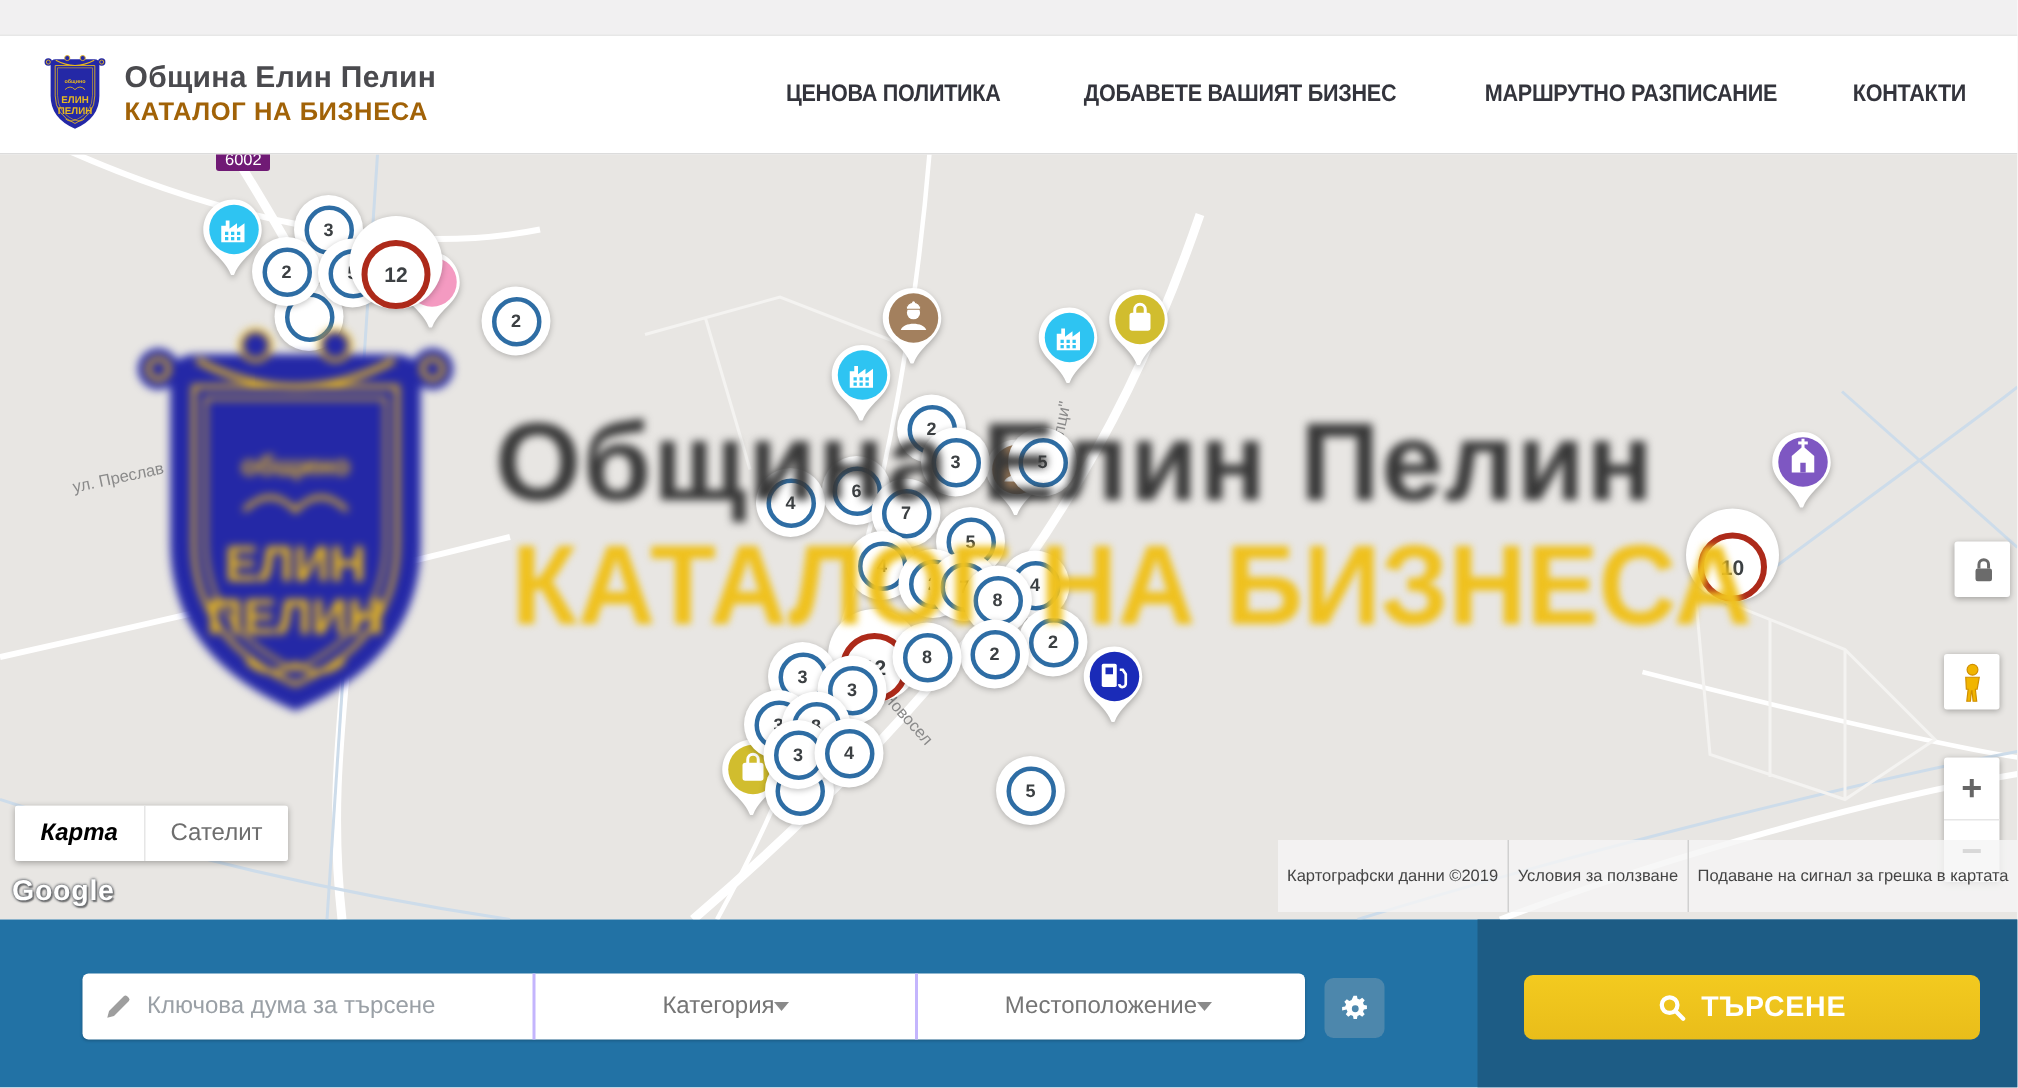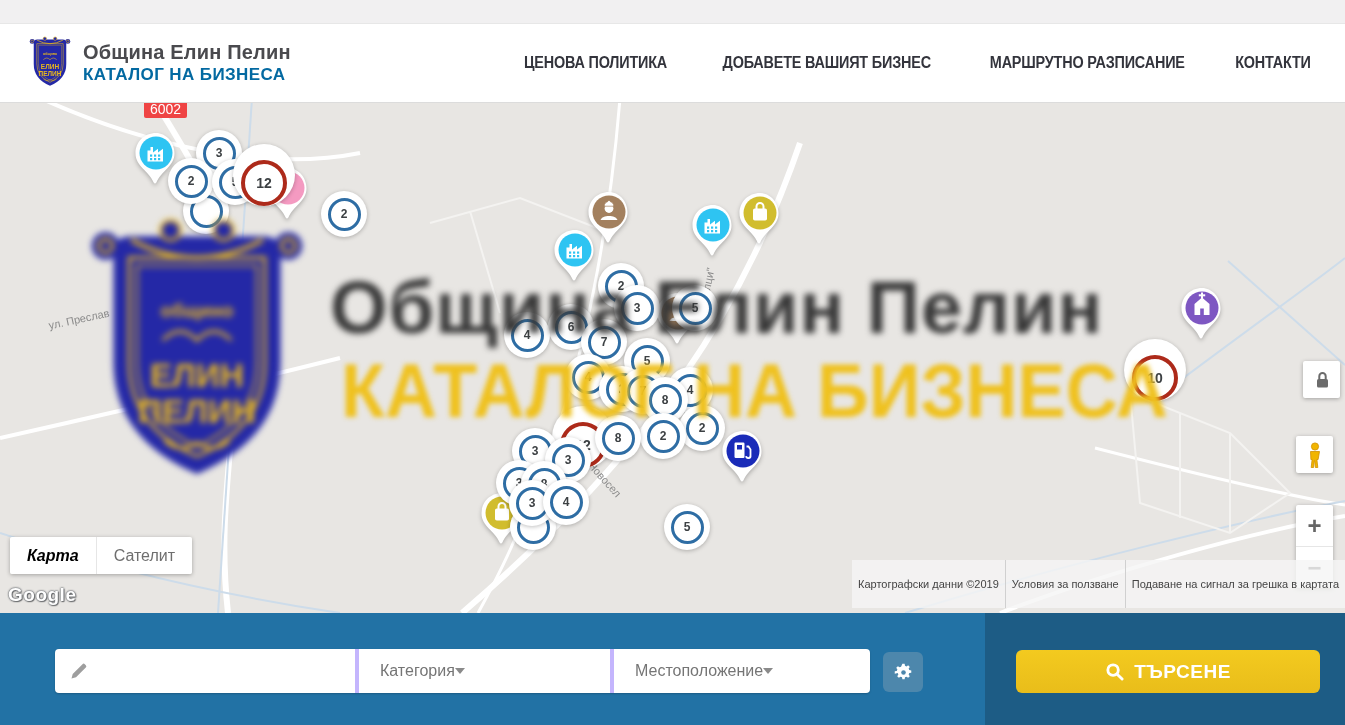--- a/index.html
+++ b/index.html
@@ -4,29 +4,29 @@
 <style>
   * { margin:0; padding:0; box-sizing:border-box; }
   html,body { width:1345px; height:725px; font-family:"Liberation Sans", sans-serif; overflow:hidden; background:#fff; }
 
   
   .topstrip { height:24px; background:#f1f0f1; border-bottom:1px solid #e7e7e7; }
   .header { height:79px; background:#fff; display:flex; align-items:center; padding:0 28px; border-bottom:1px solid #dcdcdc; }
   .brand { display:flex; align-items:center; gap:11px; }
   .brand-crest { width:44px; height:58px; }
   .brand-text .title { font-size:20px; font-weight:bold; color:#4a4a4e; letter-spacing:.2px; }
-  .brand-text .subtitle { font-size:17px; font-weight:bold; color:#0369a1; letter-spacing:.4px; margin-top:1px; }
+  .brand-text .subtitle { font-size:17px; font-weight:bold; color:#a16207; letter-spacing:.4px; margin-top:1px; }
   .nav { margin-left:auto; display:flex; align-items:center; gap:36px; padding-right:2px; }
   .nav a { text-decoration:none; color:#33343c; font-size:16px; font-weight:bold; letter-spacing:-.2px; transform:scaleX(.9); transform-origin:center; display:inline-block; white-space:nowrap; cursor:pointer; }
 
   
   .map { position:relative; width:1345px; height:510px; background:#e8e6e3; overflow:hidden; }
   .roads { position:absolute; left:0; top:0; z-index:1; }
   .road-label { position:absolute; z-index:2; font-size:11px; color:#8a8a8a; white-space:nowrap; }
-  .road-shield { position:absolute; z-index:2; background:#ef4444; color:#fff; font-size:14px; padding:1px 6px; border-radius:2px; }
+  .road-shield { position:absolute; z-index:2; background:#701a75; color:#fff; font-size:11px; padding:1px 6px; border-radius:2px; }
   .markers { position:absolute; left:0; top:0; width:100%; height:100%; z-index:3; }
   .cluster { position:absolute; transform:translate(-50%,-50%); border-radius:50%; background:#fff; box-shadow:0 1px 4px rgba(0,0,0,.25); display:flex; align-items:center; justify-content:center; }
   .cluster .ring { border-radius:50%; background:#fff; display:flex; align-items:center; justify-content:center; font-weight:bold; color:#3c4043; }
   .cluster.small { width:46px; height:46px; }
   .cluster.small .ring { width:33px; height:33px; border:3px solid #2e6da4; font-size:12px; }
   .cluster.big { width:62px; height:62px;align-items:flex-end; }
   .cluster.big .ring { width:46px; height:46px; border:4px solid #ad2a1a; font-size:14px; }
   .cluster.red .ring { border-color:#ad2a1a; }
   .pin { position:absolute; width:46px; height:57px; filter:drop-shadow(0 2px 2px rgba(0,0,0,.25)); }
 
@@ -52,21 +52,21 @@
   .attrib span:first-child { border-left:none; }
 
   
   .footer { position:relative; width:1345px; height:112px; background:#2272a5; }
   .footer-right { position:absolute; right:0; top:0; width:360px; height:112px; background:#1d5c85; }
   .searchbar { position:absolute; left:55px; top:36px; width:815px; height:44px; background:#fff; border-radius:4px; display:flex; box-shadow:0 1px 2px rgba(0,0,0,.2); }
   .sb-section { display:flex; align-items:center; padding:0 14px; position:relative; }
   .sb-keyword { width:300px; gap:9px; }
   .sb-keyword input { border:none; outline:none; flex:1; font-size:16px; color:#444; font-family:"Liberation Sans",sans-serif; }
   .sb-keyword input::placeholder { color:#9aa0a6; }
-  .sb-select { width:255px; border-left:4px solid #c4b5fd; cursor:pointer; justify-content:flex-start; }
+  .sb-select { width:255px; border-left:2px solid #c4b5fd; cursor:pointer; justify-content:center; }
   .sb-select .lbl { font-size:16px; color:#757575; padding-left:7px; }
   .chev { width:0; height:0; border-left:5px solid transparent; border-right:5px solid transparent; border-top:6px solid #8a8a8a; margin-right:6px; }
   .gear-btn { position:absolute; left:883px; top:39px; width:40px; height:40px; background:#4d87ac; border-radius:6px; display:flex; align-items:center; justify-content:center; cursor:pointer; }
   .search-btn { position:absolute; left:1016px; top:37px; width:304px; height:43px; background:linear-gradient(#f3ca1f,#e9bd1a); border:none; border-radius:6px; color:#fff; font-size:19px; font-weight:bold; letter-spacing:.5px; display:flex; align-items:center; justify-content:center; gap:10px; cursor:pointer; font-family:"Liberation Sans",sans-serif; }
 </style>
 </head>
 <body>
 
 <div class="topstrip"></div>
 <div class="header">
@@ -360,20 +360,21 @@
 </div>
 
 <div class="footer">
   <div class="footer-right"></div>
 
   <div class="searchbar">
     <div class="sb-section sb-keyword">
       <svg width="20" height="20" viewBox="0 0 20 20">
         <path d="M2.5 17.5 l1.2-4.5 L13.5 3.2 a1.6 1.6 0 0 1 2.3 0 l1 1 a1.6 1.6 0 0 1 0 2.3 L7 16.3 z" fill="#9e9e9e"></path>
       </svg>
+      <input type="text" placeholder="Ключова дума за търсене" style="">
     </div>
     <div class="sb-section sb-select">
       <span class="lbl">Категория</span>
       <span class="chev"></span>
     </div>
     <div class="sb-section sb-select">
       <span class="lbl">Местоположение</span>
       <span class="chev"></span>
     </div>
   </div>

